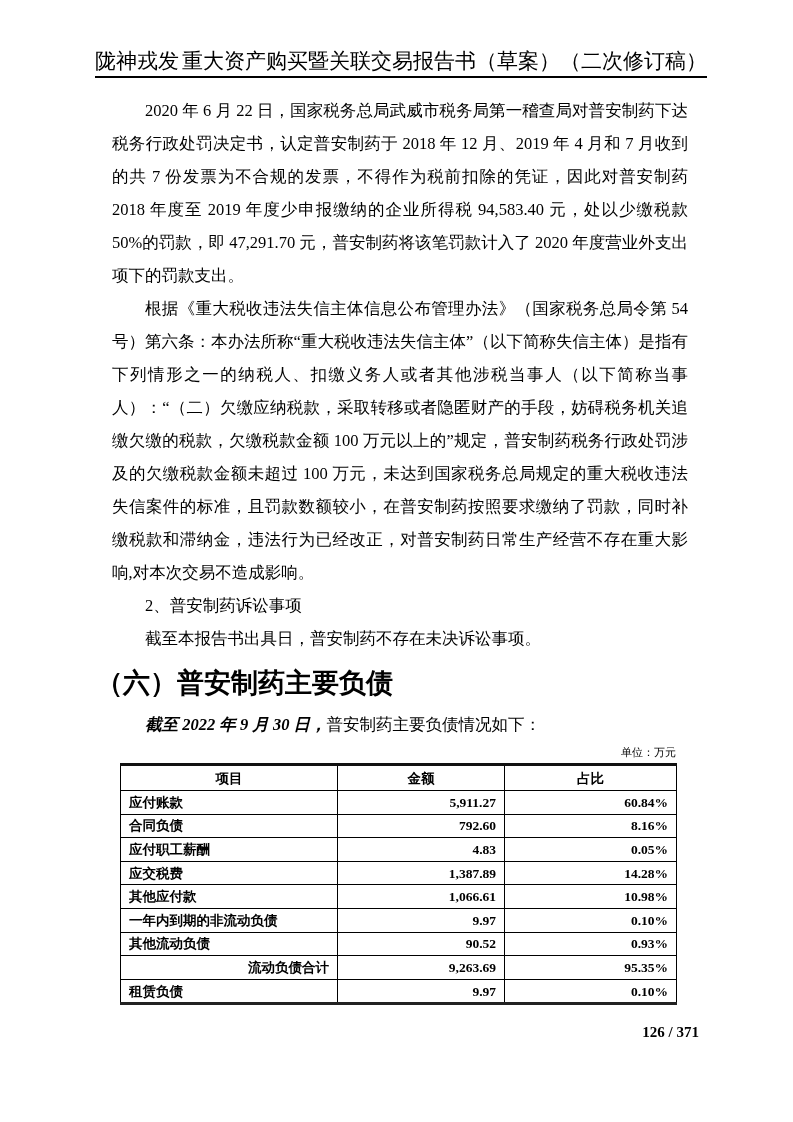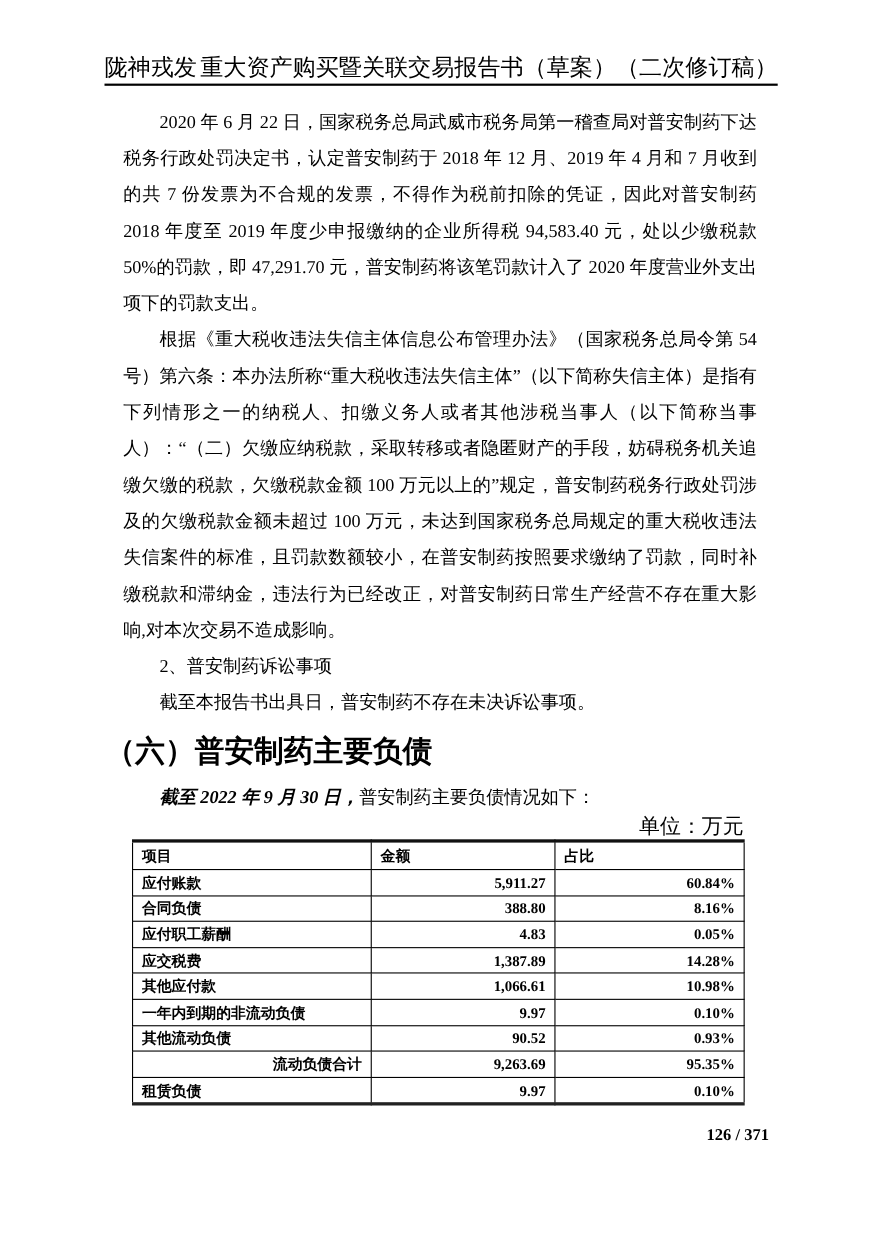--- a/index.html
+++ b/index.html
@@ -52,21 +52,21 @@
     font-weight: bold;
     font-style: italic;
   }
   
   .table-wrap {
     margin-left: 8px;
     width: 556px;
   }
   .unit-label {
     text-align: right;
-    font-size: 19px;
+    font-size: 11px;
     line-height: 22px;
     margin: 2px 2px 6px 0;
     text-indent: 0;
   }
   table.liab-table {
     width: 556px;
     border-collapse: collapse;
     table-layout: fixed;
     border-top: 3px solid #111111;
     border-bottom: 3px solid #222222;
@@ -75,21 +75,21 @@
   }
   table.liab-table th,
   table.liab-table td {
     border: 1px solid #000000;
     height: 22.6px;
     padding: 0 8px;
     line-height: 15px;
     overflow: hidden;
     white-space: nowrap;
   }
-  table.liab-table th { height: 24px; }
+  table.liab-table th { text-align: center; height: 24px; }
   td.col-item  { text-align: left; }
   td.col-amount, td.col-ratio { text-align: right; padding-right: 11px; }
   tr.total-row td.col-item { text-align: right; }
   
   .page-number {
     position: absolute;
     top: 1024px;
     right: 94px;
     font-size: 15px;
     font-weight: bold;
@@ -136,21 +136,21 @@
             </tr>
         </thead>
         <tbody>
             <tr>
               <td class="col-item">应付账款</td>
               <td class="col-amount">5,911.27</td>
               <td class="col-ratio">60.84%</td>
             </tr>
             <tr>
               <td class="col-item">合同负债</td>
-              <td class="col-amount">388.80</td>
+              <td class="col-amount">792.60</td>
               <td class="col-ratio">8.16%</td>
             </tr>
             <tr>
               <td class="col-item">应付职工薪酬</td>
               <td class="col-amount">4.83</td>
               <td class="col-ratio">0.05%</td>
             </tr>
             <tr>
               <td class="col-item">应交税费</td>
               <td class="col-amount">1,387.89</td>

